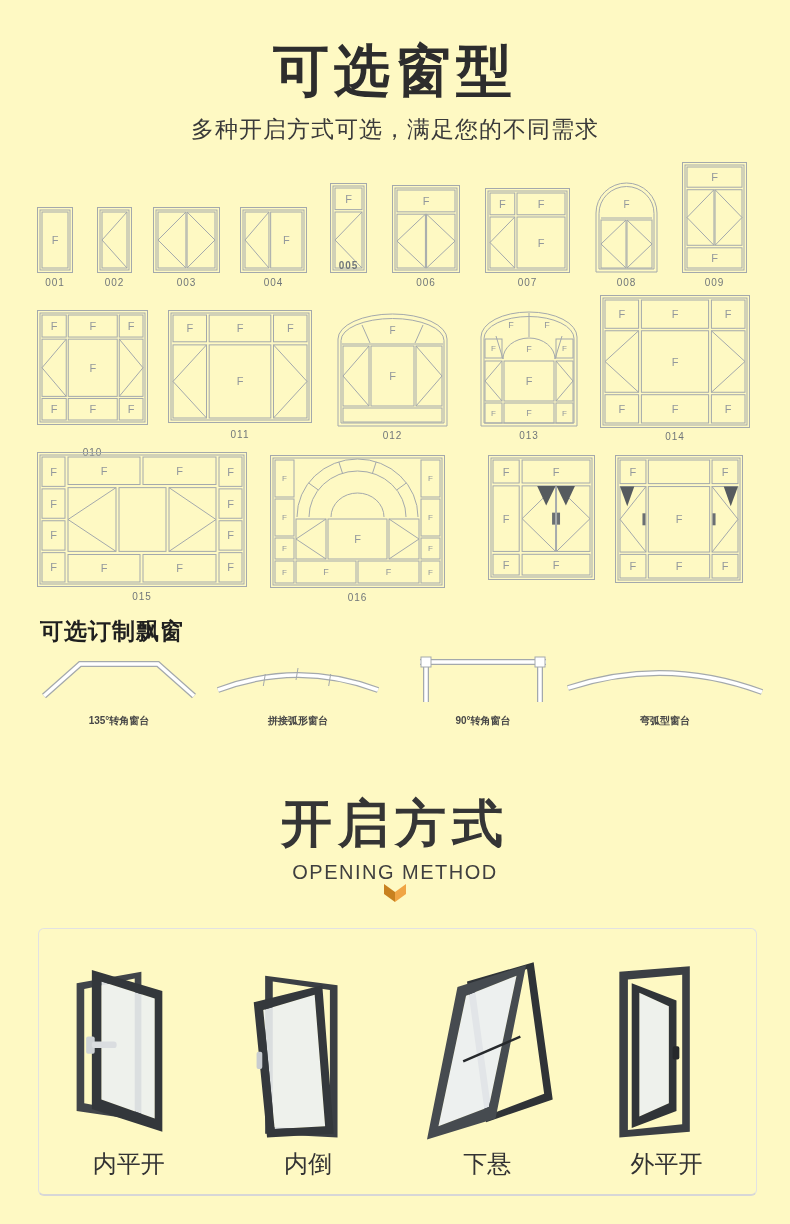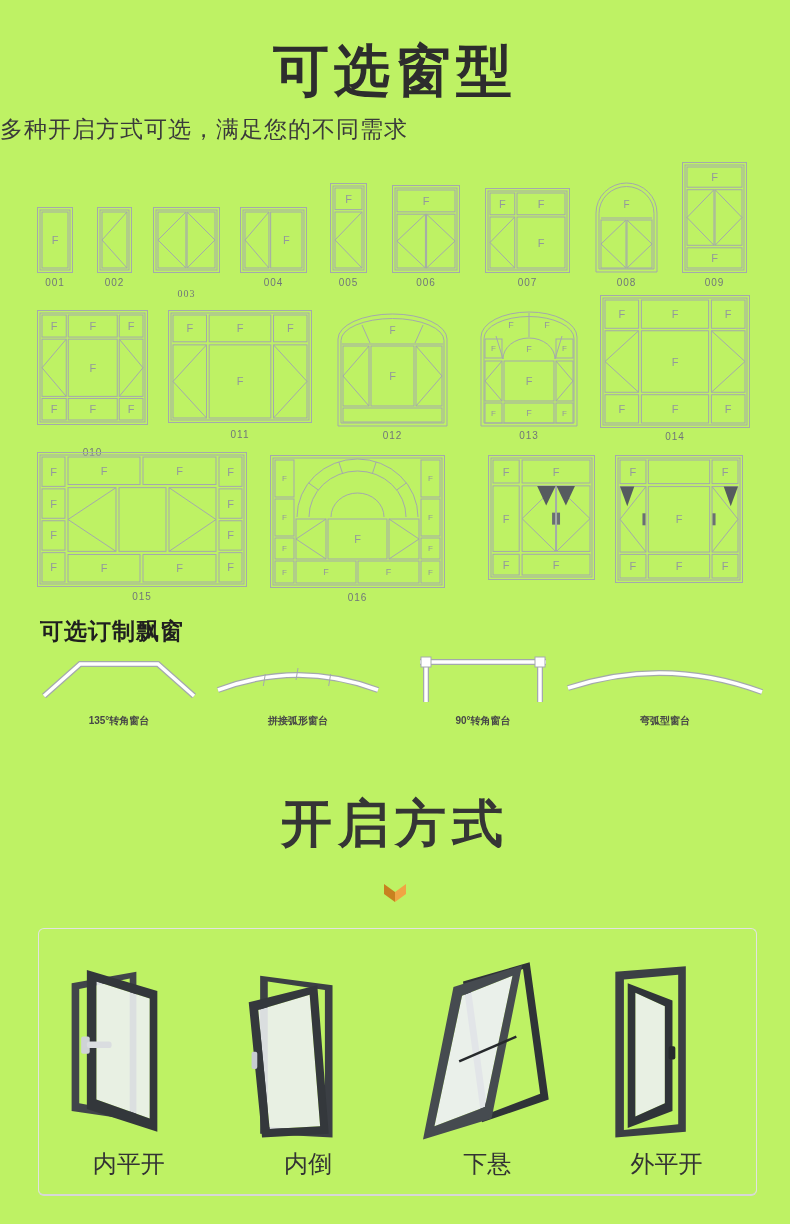--- a/index.html
+++ b/index.html
@@ -1,37 +1,37 @@
 <!DOCTYPE html>
 <html><head>
 <meta charset="utf-8">
 <style>
   html,body{margin:0;padding:0;background:#fff;}
   *{box-sizing:border-box;}
-  .page{position:relative;width:790px;height:1224px;margin:0 auto;background:#bef264;overflow:hidden;
+  .page{position:relative;width:790px;height:1224px;margin:0 auto;background:#fef9c3;overflow:hidden;
         font-family:"Liberation Sans","DejaVu Sans",sans-serif;padding-left:16px;}
   .main-title{position:absolute;top:34px;left:0;width:100%;text-align:center;
         font-size:56px;font-weight:bold;color:#2d2d2d;letter-spacing:5px;}
-  .main-subtitle{position:absolute;top:114px;left:0;width:100%;
+  .main-subtitle{position:absolute;top:114px;left:0;width:100%;text-align:center;
         font-size:23px;color:#3a3a3a;letter-spacing:1px;}
   #windows-layer{position:absolute;left:0;top:0;width:790px;height:1224px;}
   #windows-layer svg{position:absolute;}
   .win-code{position:absolute;text-align:center;font-size:10px;color:#70767a;letter-spacing:1px;}
   .bay-heading{position:absolute;left:40px;top:616px;font-size:23px;font-weight:bold;color:#1f1f1f;letter-spacing:1px;}
   .bay-item{position:absolute;top:650px;text-align:center;}
   .bay-label{margin-top:4px;font-size:10px;font-weight:bold;color:#474747;}
   .opening-title{position:absolute;top:790px;left:0;width:100%;text-align:center;
         font-size:51px;font-weight:bold;color:#353535;letter-spacing:6px;}
   .opening-subtitle{position:absolute;top:861px;left:0;width:100%;text-align:center;
         font-size:20px;color:#3f3f3f;letter-spacing:1.5px;}
   .chevron{position:absolute;left:382px;top:884px;}
   .photos-box{position:absolute;left:38px;top:928px;width:719px;height:268px;
         border:1px solid #e2e2e2;border-bottom:2px solid #d7d7d7;border-radius:6px;
         display:flex;}
-  .photo-cell{position:relative;flex:1 1 0;display:flex;align-items:flex-start;padding-top:20px;}
+  .photo-cell{position:relative;flex:1 1 0;display:flex;justify-content:center;align-items:flex-start;padding-top:20px;}
   .photo-label{position:absolute;bottom:14px;left:0;width:100%;text-align:center;font-size:24px;color:#333;}
 </style>
 </head>
 <body>
 
 <div class="page">
   <div class="main-title">可选窗型</div>
   <div class="main-subtitle">多种开启方式可选，满足您的不同需求</div>
 
   <div id="windows-layer">
@@ -53,41 +53,41 @@
       <svg width="67" height="66" viewBox="0 0 67 66" style="left: 153px; top: 207px;">
         <rect x="0.5" y="0.5" width="66" height="65" fill="none" stroke="#a4a9ac" stroke-width="1"></rect>
         <rect x="3" y="3" width="61" height="60" fill="none" stroke="#a4a9ac" stroke-width="1"></rect>
         <rect x="5" y="5" width="27.93" height="56" fill="none" stroke="#a4a9ac" stroke-width="1"></rect>
         <line x1="32.93" y1="5" x2="5" y2="33" stroke="#a4a9ac" stroke-width="1"></line>
         <line x1="5" y1="33" x2="32.93" y2="61" stroke="#a4a9ac" stroke-width="1"></line>
         <rect x="34.07" y="5" width="27.93" height="56" fill="none" stroke="#a4a9ac" stroke-width="1"></rect>
         <line x1="34.07" y1="5" x2="62" y2="33" stroke="#a4a9ac" stroke-width="1"></line>
         <line x1="62" y1="33" x2="34.07" y2="61" stroke="#a4a9ac" stroke-width="1"></line>
       </svg>
-      <div class="win-code" style="left: 153px; width: 67px; top: 288px; font-family: Liberation Serif, serif;">003</div>
+      <div class="win-code" style="left: 153px; width: 67px; top: 277px;">003</div>
       <svg width="67" height="66" viewBox="0 0 67 66" style="left: 240px; top: 207px;">
         <rect x="0.5" y="0.5" width="66" height="65" fill="none" stroke="#a4a9ac" stroke-width="1"></rect>
         <rect x="3" y="3" width="61" height="60" fill="none" stroke="#a4a9ac" stroke-width="1"></rect>
         <rect x="5" y="5" width="23.939999999999998" height="56" fill="none" stroke="#a4a9ac" stroke-width="1"></rect>
         <line x1="28.939999999999998" y1="5" x2="5" y2="33" stroke="#a4a9ac" stroke-width="1"></line>
         <line x1="5" y1="33" x2="28.939999999999998" y2="61" stroke="#a4a9ac" stroke-width="1"></line>
         <rect x="30.650000000000002" y="5" width="31.35" height="56" fill="none" stroke="#a4a9ac" stroke-width="1"></rect>
         <text x="46.325" y="33" text-anchor="middle" dominant-baseline="central" font-size="11" fill="#93989c" font-family="&quot;Liberation Sans&quot;,sans-serif">F</text>
       </svg>
       <div class="win-code" style="left: 240px; width: 67px; top: 277px;">004</div>
       <svg width="37" height="90" viewBox="0 0 37 90" style="left: 330px; top: 183px;">
         <rect x="0.5" y="0.5" width="36" height="89" fill="none" stroke="#a4a9ac" stroke-width="1"></rect>
         <rect x="3" y="3" width="31" height="84" fill="none" stroke="#a4a9ac" stroke-width="1"></rect>
         <rect x="5" y="5" width="27" height="21.6" fill="none" stroke="#a4a9ac" stroke-width="1"></rect>
         <text x="18.5" y="15.8" text-anchor="middle" dominant-baseline="central" font-size="11" fill="#93989c" font-family="&quot;Liberation Sans&quot;,sans-serif">F</text>
         <rect x="5" y="29" width="27" height="56" fill="none" stroke="#a4a9ac" stroke-width="1"></rect>
         <line x1="32" y1="29" x2="5" y2="57" stroke="#a4a9ac" stroke-width="1"></line>
         <line x1="5" y1="57" x2="32" y2="85" stroke="#a4a9ac" stroke-width="1"></line>
       </svg>
-      <div class="win-code" style="left: 330px; width: 37px; top: 277px;">005</div>
+      <div class="win-code" style="left: 330px; width: 37px; top: 260px; font-weight: bold;">005</div>
       <svg width="68" height="88" viewBox="0 0 68 88" style="left: 392px; top: 185px;">
         <rect x="0.5" y="0.5" width="67" height="87" fill="none" stroke="#a4a9ac" stroke-width="1"></rect>
         <rect x="3" y="3" width="62" height="82" fill="none" stroke="#a4a9ac" stroke-width="1"></rect>
         <rect x="5" y="5" width="58" height="21.840000000000003" fill="none" stroke="#a4a9ac" stroke-width="1"></rect>
         <text x="34" y="15.920000000000002" text-anchor="middle" dominant-baseline="central" font-size="11" fill="#93989c" font-family="&quot;Liberation Sans&quot;,sans-serif">F</text>
         <rect x="5" y="29.18" width="28.419999999999998" height="53.81999999999999" fill="none" stroke="#a4a9ac" stroke-width="1"></rect>
         <line x1="33.42" y1="29.18" x2="5" y2="56.089999999999996" stroke="#a4a9ac" stroke-width="1"></line>
         <line x1="5" y1="56.089999999999996" x2="33.42" y2="83" stroke="#a4a9ac" stroke-width="1"></line>
         <rect x="34.58" y="29.18" width="28.419999999999998" height="53.81999999999999" fill="none" stroke="#a4a9ac" stroke-width="1"></rect>
         <line x1="34.58" y1="29.18" x2="63" y2="56.089999999999996" stroke="#a4a9ac" stroke-width="1"></line>
@@ -405,20 +405,21 @@
           <rect x="9" y="7" width="10" height="10" fill="#fff" stroke="#a4a9ac" stroke-width="1"></rect>
           <rect x="123" y="7" width="10" height="10" fill="#fff" stroke="#a4a9ac" stroke-width="1"></rect>
         </svg><div class="bay-label">90°转角窗台</div></div>
       <div class="bay-item" style="left: 562px; width: 206px;"><svg width="206" height="56" viewBox="0 0 206 56">
           <path d="M6,38 Q103,6 200,42" fill="none" stroke="#a4a9ac" stroke-width="6" stroke-linejoin="miter"></path>
           <path d="M6,38 Q103,6 200,42" fill="none" stroke="#ffffff" stroke-width="3.5" stroke-linejoin="miter"></path>
         </svg><div class="bay-label">弯弧型窗台</div></div>
     </div>
 
   <div class="opening-title">开启方式</div>
+  <div class="opening-subtitle">OPENING METHOD</div>
   <svg class="chevron" width="26" height="20" viewBox="0 0 26 20">
     <polygon points="2,0 13,8 13,18 2,10" fill="#c8811f"></polygon>
     <polygon points="13,8 24,0 24,10 13,18" fill="#f0a544"></polygon>
   </svg>
 
   <div class="photos-box" id="photos-box">
       <div class="photo-cell">
         <svg width="170" height="200" viewBox="0 0 170 210">
           <path d="M30,36 L98,24 L98,180 L30,170 Z M38,42 L91,31 L91,172 L38,162 Z" fill="#41454a" fill-rule="evenodd"></path>
           <polygon points="56,34 112,52 112,178 56,158" fill="#eceff1" opacity="0.9"></polygon>

